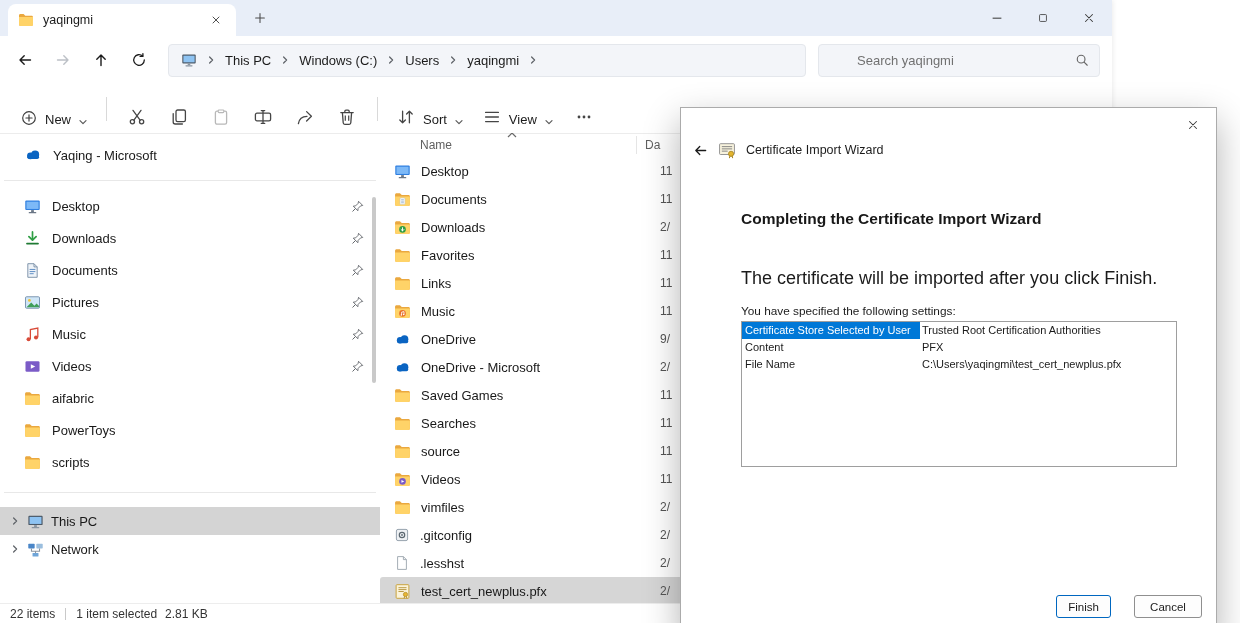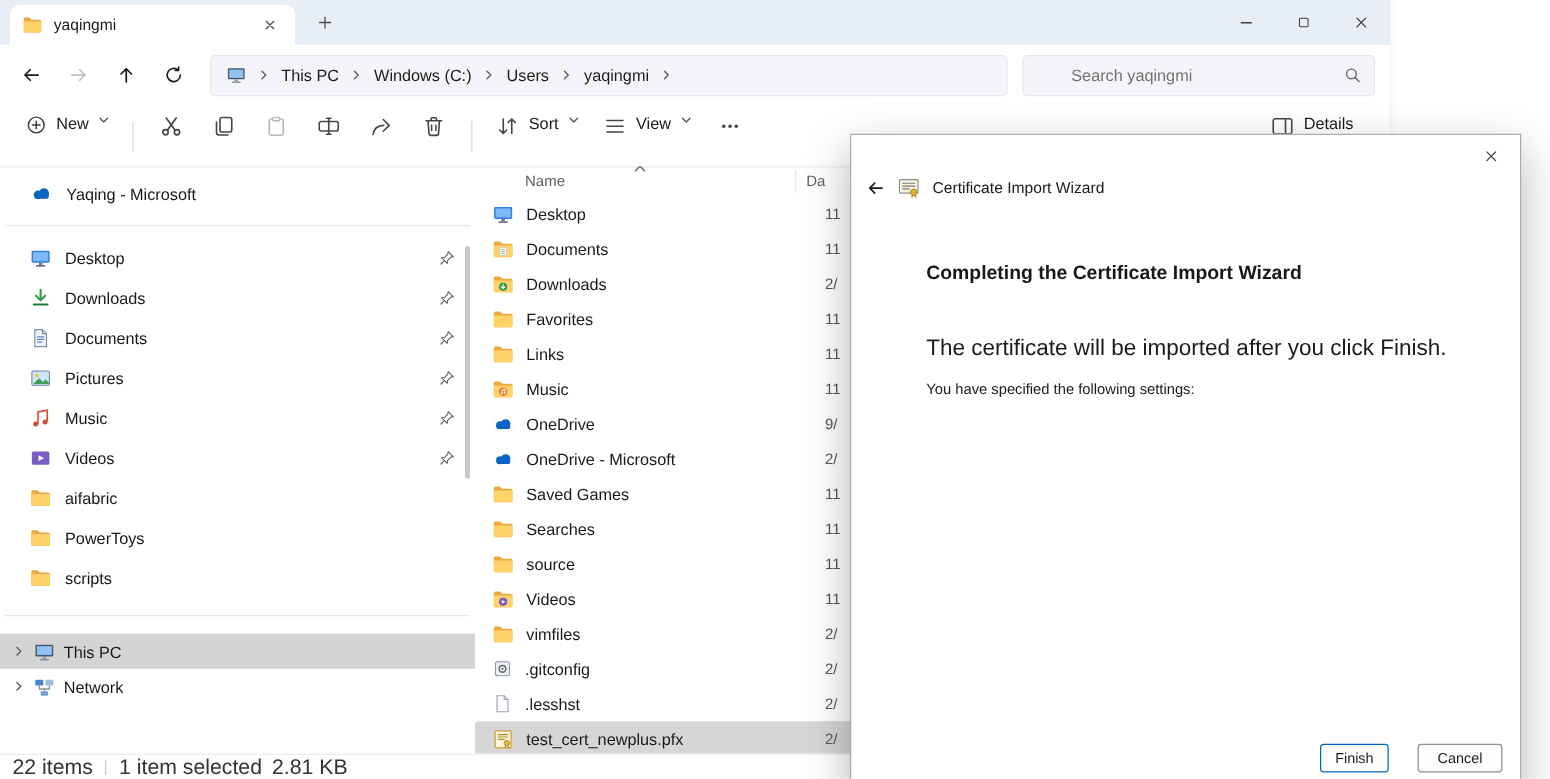--- a/index.html
+++ b/index.html
@@ -25,21 +25,21 @@
 
 .navbar{height:48px;display:flex;align-items:center;padding:0 12px 0 6px;background:#fff;}
 .navbtn{width:38px;height:34px;display:flex;align-items:center;justify-content:center;border-radius:4px;}
 .addressbar{margin-left:10px;width:638px;height:33px;background:#f3f5f9;border:1px solid #e4e7ec;border-radius:4px;display:flex;align-items:center;gap:9px;padding:0 12px;font-size:13px;color:#1b1b1b;}
 .crumb{white-space:nowrap;}
 .searchbox{margin-left:12px;flex:1;height:33px;background:#f3f5f9;border:1px solid #e4e7ec;border-radius:4px;display:flex;align-items:center;gap:6px;padding:0 10px;}
 .searchinput{flex:1;border:none;outline:none;background:transparent;font-size:13px;color:#1b1b1b;min-width:0;margin-left:28px;}
 .searchinput::placeholder{color:#717171;}
 
 .toolbar{height:50px;display:flex;align-items:center;padding-left:12px;gap:2px;border-bottom:1px solid #ececec;position:relative;background:#fff;}
-.tbtn{height:36px;min-width:40px;display:flex;align-items:flex-start;justify-content:center;gap:7px;border-radius:4px;padding:0 8px;font-size:13px;color:#1b1b1b;}
+.tbtn{height:36px;min-width:40px;display:flex;align-items:flex-end;justify-content:center;gap:7px;border-radius:4px;padding:0 8px;font-size:13px;color:#1b1b1b;}
 .tsep{width:1px;height:24px;background:#d9d9d9;margin:0 8px;}
 .details-btn{position:absolute;left:1008px;top:7px;}
 
 .content{position:absolute;top:133px;left:0;right:0;bottom:20px;display:flex;overflow:hidden;}
 .sidebar{width:380px;position:relative;padding-top:6px;flex:none;}
 .sb-row{height:32px;display:flex;align-items:center;gap:11px;padding:0 12px 0 24px;font-size:13px;color:#191919;position:relative;}
 .sb-row.has-chev{padding-left:10px;gap:7px;height:28px;}
 .sb-row.selected{background:#d4d4d4;}
 .sb-row .pin{position:absolute;right:16px;width:13px;height:13px;}
 .sb-divider{height:1px;background:#e8e8e8;margin:9px 4px;}
@@ -48,21 +48,21 @@
 
 .filelist{flex:1;position:relative;min-width:0;}
 .fl-header{height:24px;display:flex;align-items:center;font-size:12px;color:#5f5f5f;padding-left:40px;position:relative;}
 .fl-caret{position:absolute;left:126px;top:-2px;width:12px;height:8px;}
 .fl-datehead{position:absolute;left:265px;}
 .fl-colsep{position:absolute;left:256px;top:3px;width:1px;height:18px;background:#e5e5e5;}
 .frow{height:28px;display:flex;align-items:center;gap:10px;padding-left:14px;width:704px;position:relative;font-size:13px;color:#191919;border-radius:3px;}
 .frow.selected{background:#d6d6d6;}
 .fdate{position:absolute;left:280px;font-size:12px;color:#555;}
 
-.statusbar{position:absolute;left:0;right:0;bottom:0;height:20px;display:flex;align-items:center;gap:10px;padding-left:10px;font-size:17px;color:#333;background:#fff;border-top:1px solid #ededed;margin-top:48px;}
+.statusbar{position:absolute;left:0;right:0;bottom:0;height:20px;display:flex;align-items:center;gap:10px;padding-left:10px;font-size:12px;color:#333;background:#fff;border-top:1px solid #ededed;margin-top:48px;}
 .sb-sep{width:1px;height:12px;background:#c9c9c9;}
 .size-txt{margin-left:-2px;}
 
 .dialog{position:absolute;left:680px;top:107px;width:537px;height:530px;background:#fff;border:1px solid #ababab;box-shadow:0 14px 34px rgba(0,0,0,.30);z-index:50;color:#1b1b1b;}
 .dlg-close{position:absolute;top:5px;right:10px;width:26px;height:24px;display:flex;align-items:center;justify-content:center;border-radius:4px;}
 .dlg-header{position:absolute;left:12px;top:33px;display:flex;align-items:center;gap:10px;font-size:12.5px;}
 .dlg-heading{position:absolute;left:60px;top:102px;width:450px;font-size:15.5px;font-weight:bold;color:#181818;}
 .dlg-desc{position:absolute;left:60px;top:160px;font-size:18px;}
 .dlg-intro{position:absolute;left:60px;top:196px;font-size:11.8px;}
 .settings-box{position:absolute;left:60px;top:213px;width:436px;height:146px;border:1px solid #9e9e9e;background:#fff;font-size:11px;overflow:hidden;}
@@ -680,15 +680,29 @@
         <use href="#i-back"></use>
       </svg>
     <svg class="s18">
         <use href="#i-wizcert"></use>
       </svg>
     <span>Certificate Import Wizard</span>
   </div>
   <div class="dlg-heading">Completing the Certificate Import Wizard</div>
   <div class="dlg-desc">The certificate will be imported after you click Finish.</div>
   <div class="dlg-intro">You have specified the following settings:</div>
+  <div class="settings-box">
+    <div class="srow">
+      <div class="skey selected">Certificate Store Selected by User</div>
+      <div class="sval">Trusted Root Certification Authorities</div>
+    </div>
+    <div class="srow">
+      <div class="skey">Content</div>
+      <div class="sval">PFX</div>
+    </div>
+    <div class="srow">
+      <div class="skey">File Name</div>
+      <div class="sval">C:\Users\yaqingmi\test_cert_newplus.pfx</div>
+    </div>
+  </div>
   <button class="btn primary">Finish</button>
   <button class="btn cancel">Cancel</button>
 </div>
 
 </body></html>

